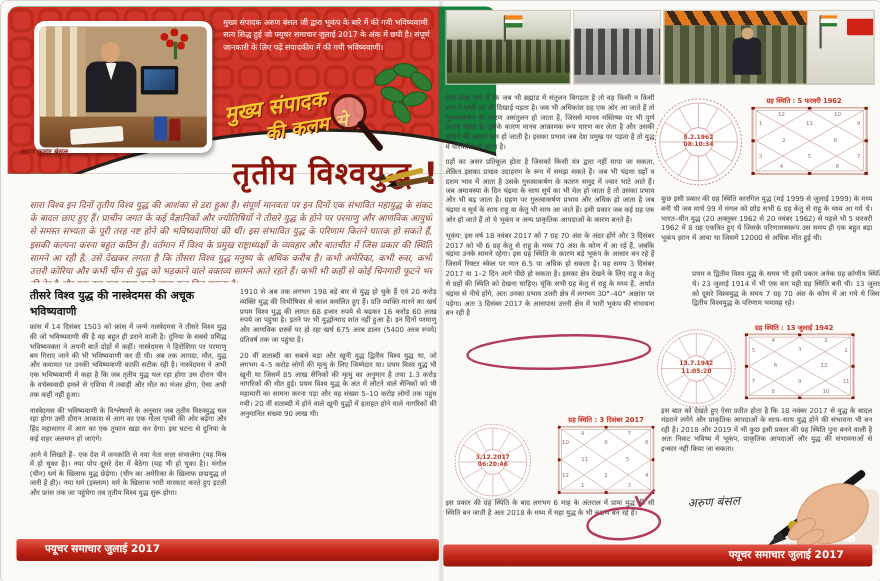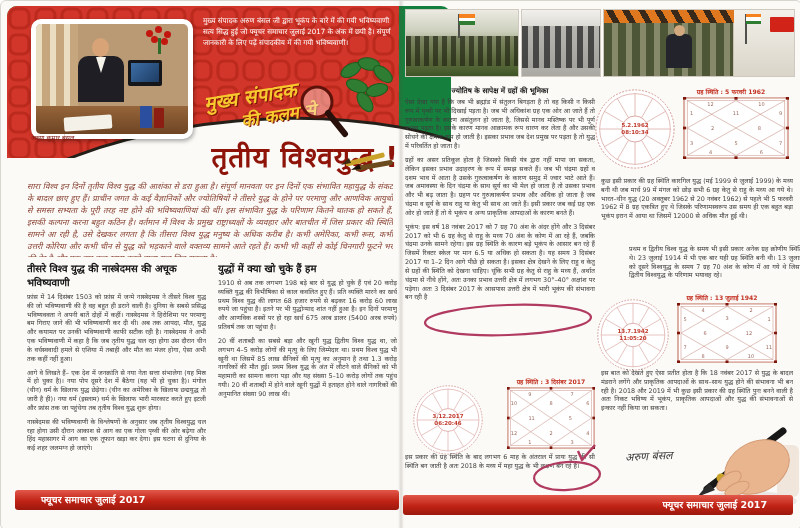--- a/index.html
+++ b/index.html
@@ -18,21 +18,21 @@
   .ph-man-shirt{position:absolute;left:60px;top:33px;width:10px;height:16px;background:#f5f2ea;clip-path:polygon(0 0,100% 0,50% 100%);}
   .ph-monitor{position:absolute;left:92px;top:36px;width:34px;height:26px;background:#14161a;border-radius:2px;}
   .ph-screen{position:absolute;left:95px;top:39px;width:28px;height:19px;background:linear-gradient(135deg,#3d6ea6,#1d3c63);}
   .ph-desk{position:absolute;left:0;bottom:0;width:100%;height:28px;background:linear-gradient(180deg,#96653a,#6e4524);}
   .ph-paper{position:absolute;left:28px;bottom:4px;width:48px;height:14px;background:#f4f1e8;border-radius:2px;transform:rotate(-4deg);}
   .ph-book{position:absolute;left:104px;bottom:6px;width:12px;height:22px;background:#2b4f9e;border-radius:1px;}
   .ph-book2{position:absolute;left:118px;bottom:6px;width:10px;height:20px;background:#8c1d12;border-radius:1px;}
   .ph-roses{position:absolute;left:104px;top:2px;width:40px;height:26px;}
   .rose{position:absolute;width:7px;height:7px;border-radius:50%;background:#c2160e;}
   .ph-stem{position:absolute;left:18px;top:12px;width:3px;height:16px;background:#2f6b2b;}
-  #photo-caption{position:absolute;left:30px;top:132px;font-size:6.5px;font-weight:normal;color:#7c150c;z-index:5;}
+  #photo-caption{position:absolute;left:17px;top:132px;font-size:6.5px;font-weight:bold;color:#7c150c;z-index:5;}
   #banner-text{position:absolute;left:196px;top:10px;width:192px;color:#fff;font-size:7.1px;line-height:1.55;z-index:3;text-align:left;}
   #calli{position:absolute;left:198px;top:76px;z-index:3;transform:rotate(-9deg);color:#f7c92f;font-weight:bold;font-style:italic;
          text-shadow:1px 1px 0 #7e1208;}
   #calli .l1{font-size:19px;}
   #calli .l2{font-size:17px;margin-left:34px;margin-top:-2px;}
   
   #title{position:absolute;left:6px;top:136px;width:392px;text-align:right;font-size:28px;font-weight:bold;
          color:#8e1309;z-index:6;letter-spacing:1px;}
   #intro{position:absolute;left:26px;top:180px;width:366px;height:76px;font-size:8.1px;line-height:1.48;color:#8a4334;
          text-align:justify;overflow:hidden;z-index:6;font-style:italic;}
@@ -194,25 +194,24 @@
       <rect x="16" y="20" width="38" height="5" rx="2" fill="#6b4a1e" transform="rotate(-10 35 22)"></rect>
       <polygon points="12,27 20,21 22,26" fill="#191208"></polygon>
     </g>
   </svg>
   <div id="intro">सारा विश्व इन दिनों तृतीय विश्व युद्ध की आशंका से डरा हुआ है। संपूर्ण मानवता पर इन दिनों एक संभावित महायुद्ध के संकट के बादल छाए हुए हैं। प्राचीन जगत के कई वैज्ञानिकों और ज्योतिषियों ने तीसरे युद्ध के होने पर परमाणु और आणविक आयुधों से समस्त सभ्यता के पूरी तरह नष्ट होने की भविष्यवाणियां की थीं। इस संभावित युद्ध के परिणाम कितने घातक हो सकते हैं, इसकी कल्पना करना बहुत कठिन है। वर्तमान में विश्व के प्रमुख राष्ट्राध्यक्षों के व्यवहार और बातचीत में जिस प्रकार की स्थिति सामने आ रही है, उसे देखकर लगता है कि तीसरा विश्व युद्ध मनुष्य के अधिक करीब है। कभी अमेरिका, कभी रूस, कभी उत्तरी कोरिया और कभी चीन से युद्ध को भड़काने वाले वक्तव्य सामने आते रहते हैं। कभी भी कहीं से कोई चिनगारी फूटने भर की देर है और एक बार कुछ ख़ास करने वाला युद्ध छिड़ सकता है।</div>
 
   <div id="lcols">
     <div class="col">
       <h3>तीसरे विश्व युद्ध की नास्त्रेदमस की अचूक भविष्यवाणी</h3>
       <p>फ्रांस में 14 दिसंबर 1503 को फ्रांस में जन्मे नास्त्रेदमस ने तीसरे विश्व युद्ध की जो भविष्यवाणी की है वह बहुत ही डराने वाली है। दुनिया के सबसे प्रसिद्ध भविष्यवक्ता ने अपनी बातें दोहों में कहीं। नास्त्रेदमस ने हिरोशिमा पर परमाणु बम गिराए जाने की भी भविष्यवाणी कर दी थी। अब तक आपदा, मौत, युद्ध और कयामत पर उनकी भविष्यवाणी काफी सटीक रही है। नास्त्रेदमस ने अभी एक भविष्यवाणी में कहा है कि जब तृतीय युद्ध चल रहा होगा उस दौरान चीन के वर्चस्ववादी हमले से एशिया में तबाही और मौत का मंजर होगा, ऐसा अभी तक कहीं नहीं हुआ।</p>
+      <p>नास्त्रेदमस की भविष्यवाणी के विश्लेषणों के अनुसार जब तृतीय विश्वयुद्ध चल रहा होगा उसी दौरान आकाश से आग का एक गोला पृथ्वी की ओर बढ़ेगा और हिंद महासागर में आग का एक तूफान खड़ा कर देगा। इस घटना से दुनिया के कई शहर जलमग्न हो जाएंगे।</p>
       <p>आगे वे लिखते हैं– एक देश में जनक्रांति से नया नेता सत्ता संभालेगा (यह मिस्र में हो चुका है)। नया पोप दूसरे देश में बैठेगा (यह भी हो चुका है)। मंगोल (चीन) धर्म के खिलाफ युद्ध छेड़ेगा। (चीन का अमेरिका के खिलाफ छद्मयुद्ध तो जारी है ही)। नया धर्म (इस्लाम) धर्म के खिलाफ भारी मारकाट करते हुए इटली और फ्रांस तक जा पहुंचेगा तब तृतीय विश्व युद्ध शुरू होगा।</p>
-      <p>नास्त्रेदमस की भविष्यवाणी के विश्लेषणों के अनुसार जब तृतीय विश्वयुद्ध चल रहा होगा उसी दौरान आकाश से आग का एक गोला पृथ्वी की ओर बढ़ेगा और हिंद महासागर में आग का एक तूफान खड़ा कर देगा। इस घटना से दुनिया के कई शहर जलमग्न हो जाएंगे।</p>
     </div>
     <div class="col">
-      <h3>युद्धों में क्या खो चुके हैं हम</h3>
       <p>1910 से अब तक लगभग 198 बड़े बार से युद्ध हो चुके हैं एवं 20 करोड़ व्यक्ति युद्ध की विभीषिका से काल कवलित हुए हैं। प्रति व्यक्ति मारने का खर्च प्रथम विश्व युद्ध की लागत 68 हजार रुपये से बढ़कर 16 करोड़ 60 लाख रुपये जा पहुंचा है। इतने पर भी युद्धोन्माद शांत नहीं हुआ है। इन दिनों परमाणु और आणविक शस्त्रों पर हो रहा खर्च 675 अरब डालर (5400 अरब रुपये) प्रतिवर्ष तक जा पहुंचा है।</p>
       <p>20 वीं शताब्दी का सबसे बड़ा और खूनी युद्ध द्वितीय विश्व युद्ध था, जो लगभग 4–5 करोड़ लोगों की मृत्यु के लिए जिम्मेदार था। प्रथम विश्व युद्ध भी खूनी था जिसमें 85 लाख सैनिकों की मृत्यु का अनुमान है तथा 1.3 करोड़ नागरिकों की मौत हुई। प्रथम विश्व युद्ध के अंत में लौटने वाले सैनिकों को भी महामारी का सामना करना पड़ा और यह संख्या 5–10 करोड़ लोगों तक पहुंच गयी। 20 वीं शताब्दी में होने वाले खूनी युद्धों में हताहत होने वाले नागरिकों की अनुमानित संख्या 90 लाख थी।</p>
     </div>
   </div>
 
   <div id="footer-l" class="footer">फ्यूचर समाचार जुलाई 2017</div>
   <div id="gutter"></div>
 
   <div class="photo" id="rphoto1">
     <div class="troops"></div>
@@ -235,21 +234,20 @@
     <div class="flagpole" style="left:141px;top:4px;height:30px"></div>
     <div class="inflag abs" style="left:142px;top:4px;width:15px;height:10px">
       <div class="s saff"></div>
         <div class="s wht"></div>
         <div class="s grn"></div>
     </div>
     <div class="cnflag"></div>
   </div>
 
   <div class="rp" style="left:404px;top:84px;width:190px;height:268px;overflow:hidden">
-    <h3>ज्योतिष के सापेक्ष में ग्रहों की भूमिका</h3>
     <p>ऐसा देखा गया है कि जब भी ब्रह्मांड में संतुलन बिगड़ता है तो वह किसी न किसी रूप में पृथ्वी पर भी दिखाई पड़ता है। जब भी अधिकांश ग्रह एक ओर आ जाते हैं तो गुरुत्वाकर्षण के कारण असंतुलन हो जाता है, जिससे मानव मस्तिष्क पर भी पूर्ण प्रभाव पड़ता है। इसके कारण मानव आक्रामक रूप धारण कर लेता है और उसकी सोचने की क्षमता कम हो जाती है। इसका प्रभाव जब देश प्रमुख पर पड़ता है तो युद्ध में परिवर्तित हो जाता है।</p>
     <p>ग्रहों का असर प्रतिकूल होता है जिसको किसी यंत्र द्वारा नहीं मापा जा सकता, लेकिन इसका प्रभाव उदाहरण के रूप में समझ सकते हैं। जब भी चंद्रमा ग्रहों व दशम भाव में आता है उसके गुरुत्वाकर्षण के कारण समुद्र में ज्वार भाटे आते हैं। जब अमावस्या के दिन चंद्रमा के साथ सूर्य का भी मेल हो जाता है तो उसका प्रभाव और भी बढ़ जाता है। ग्रहण पर गुरुत्वाकर्षण प्रभाव और अधिक हो जाता है जब चंद्रमा व सूर्य के साथ राहु या केतु भी साथ आ जाते हैं। इसी प्रकार जब कई ग्रह एक ओर हो जाते हैं तो ये भूकंप व अन्य प्राकृतिक आपदाओं के कारण बनते हैं।</p>
     <p>भूकंप: इस वर्ष 18 नवंबर 2017 को 7 ग्रह 70 अंश के अंदर होंगे और 3 दिसंबर 2017 को भी 6 ग्रह केतु से राहु के मध्य 70 अंश के कोण में आ रहे हैं, जबकि चंद्रमा उनके सामने रहेगा। इस ग्रह स्थिति के कारण बड़े भूकंप के आसार बन रहे हैं जिसमें रिक्टर स्केल पर मान 6.5 या अधिक हो सकता है। यह समय 3 दिसंबर 2017 या 1–2 दिन आगे पीछे हो सकता है। इसका क्षेत्र देखने के लिए राहु व केतु से ग्रहों की स्थिति को देखना चाहिए। चूंकि सभी ग्रह केतु से राहु के मध्य हैं, अर्थात चंद्रमा से नीचे होंगे, अतः उनका प्रभाव उत्तरी क्षेत्र में लगभग 30°–40° अक्षांश पर पड़ेगा। अतः 3 दिसंबर 2017 के आसपास उत्तरी क्षेत्र में भारी भूकंप की संभावना बन रही है</p>
   </div>
   <svg class="annot" style="left:420px;top:298px" width="175" height="42">
     <ellipse cx="87" cy="21" rx="83" ry="15" fill="none" stroke="#b13a60" stroke-width="2.2" transform="rotate(-2 87 21)"></ellipse>
   </svg>
 
   <div class="chart-label" style="left:505px;top:376px;width:90px">ग्रह स्थिति : 3 दिसंबर 2017</div>
   <div class="wheel" style="left:412px;top:384px;width:70px;height:70px">

